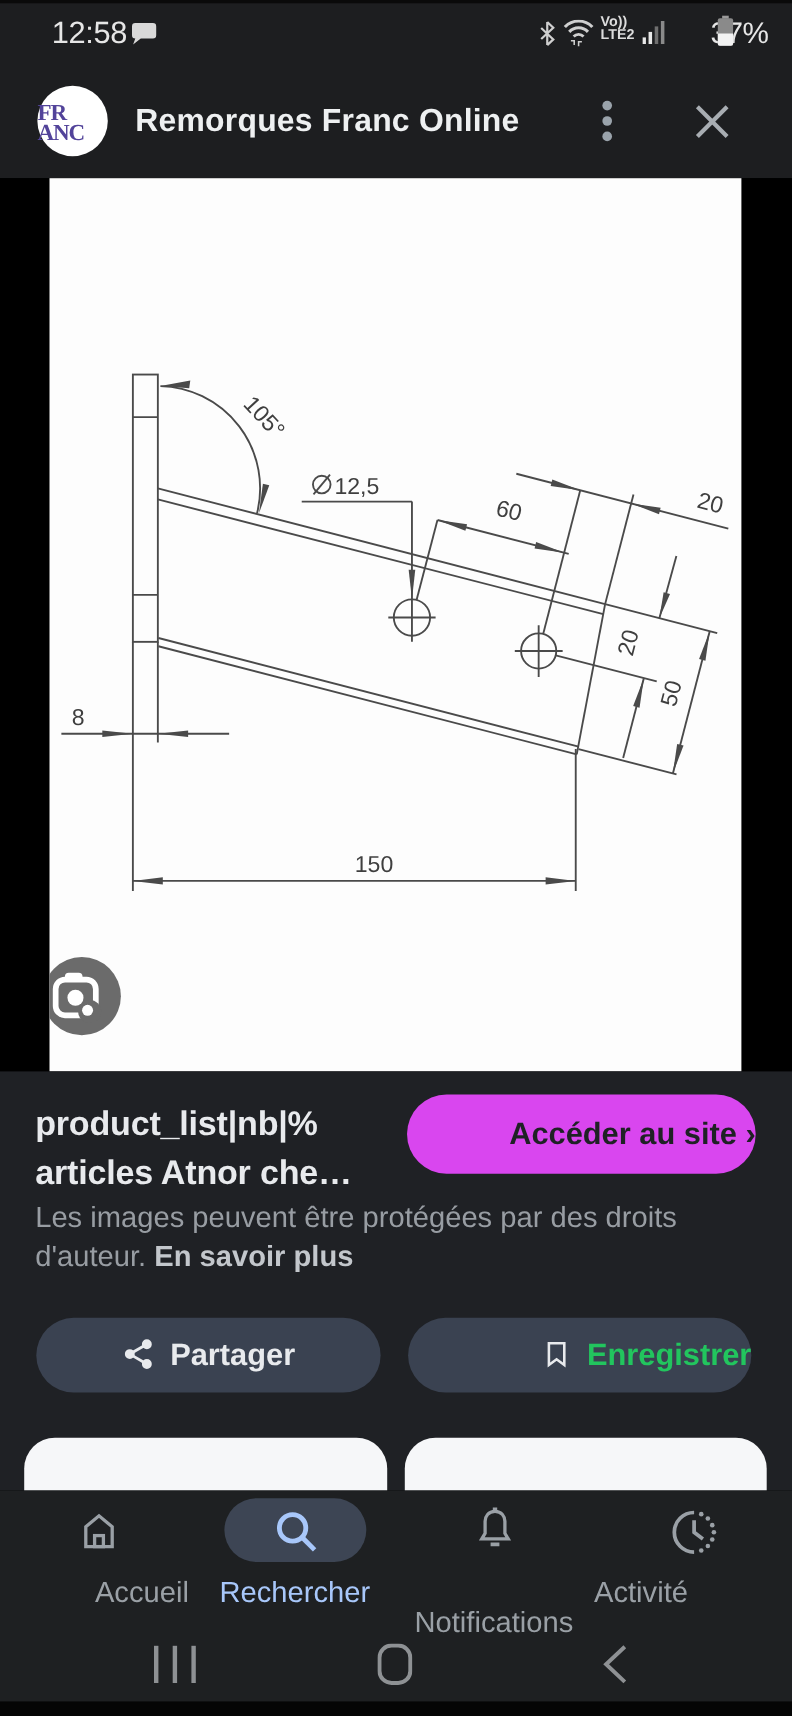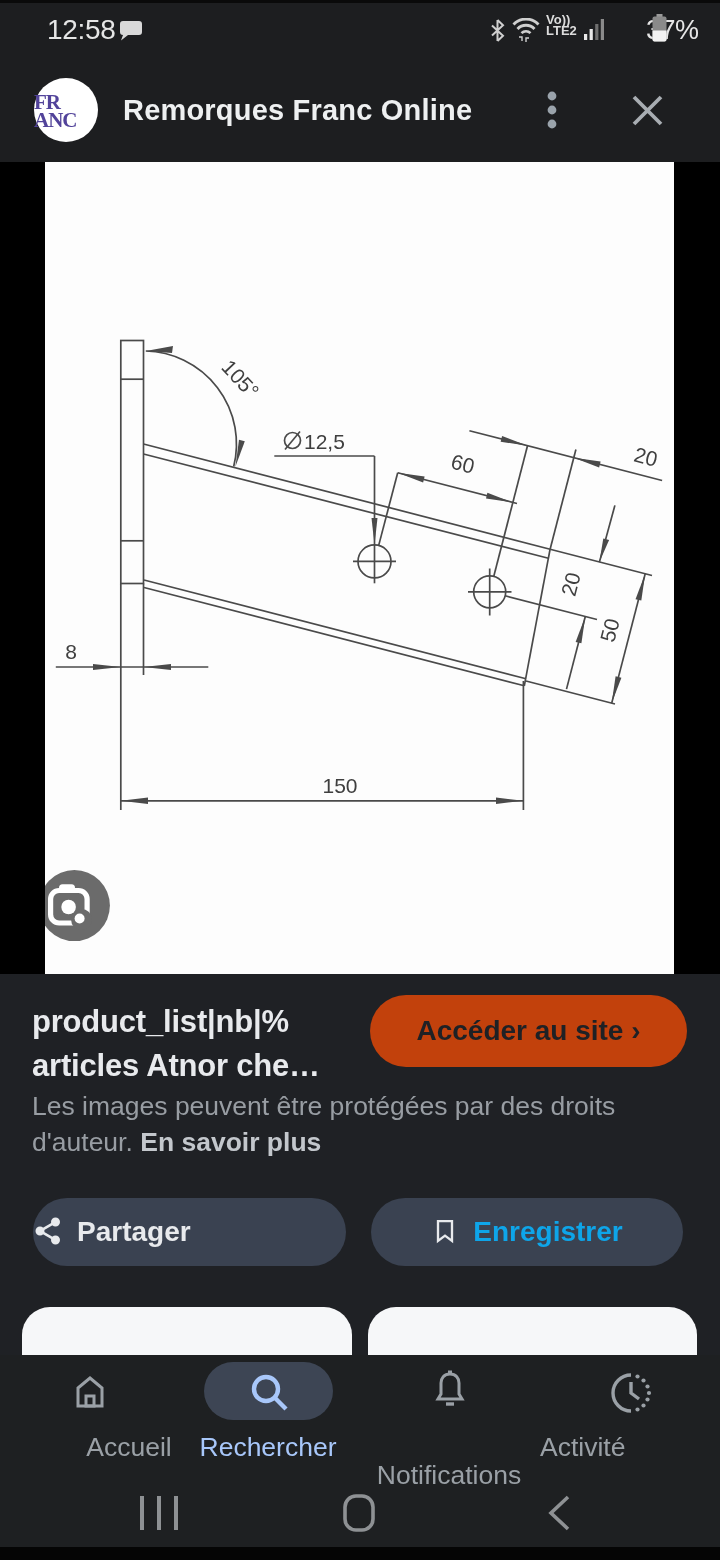--- a/index.html
+++ b/index.html
@@ -167,36 +167,36 @@
     <circle cx="23.6" cy="745" r="7.3" fill="#fff"></circle>
     <circle cx="34.6" cy="756.5" r="5" fill="#fff"></circle>
   </g>
 </svg>
 </div>
 
 <div class="abs" style="left:0;top:974px;width:720px;height:381px;background:#1f2125;"></div>
 
 <div class="abs" style="left:32px;top:1000px;color:#e8eaed;font-size:31px;font-weight:700;letter-spacing:-0.2px;line-height:44px;width:340px;">product_list|nb|%<br>articles Atnor che…</div>
 
-<div class="abs" style="left:370px;top:995px;width:317px;height:72px;border-radius:36px;background:#c2410c;color:#1f2125;font-size:28px;font-weight:500;text-align:center;line-height:72px;font-weight:600;">Accéder au site ›</div>
+<div class="abs" style="left:370px;top:995px;width:317px;height:72px;border-radius:36px;background:#d946ef;color:#1f2125;font-size:28px;font-weight:500;text-align:right;line-height:72px;font-weight:600;">Accéder au site ›</div>
 
 <div class="abs" style="left:32px;top:1088px;color:#989da3;font-size:26.5px;line-height:36px;">Les images peuvent être protégées par des droits<br>d'auteur. <span style="color:#c3c7cc;font-weight:700;">En savoir plus</span></div>
 
-<div class="abs" style="left:33px;top:1198px;width:313px;height:68px;border-radius:34px;background:#3a4251;color:#e8eaed;font-size:28px;font-weight:600;line-height:68px;">
+<div class="abs" style="left:33px;top:1198px;width:313px;height:68px;border-radius:34px;background:#3a4251;color:#e8eaed;font-size:28px;font-weight:600;text-align:center;line-height:68px;">
   <svg width="30" height="30" viewBox="0 0 30 30" style="vertical-align:-5px;margin-right:14px;">
       <g stroke="#e8eaed" stroke-width="2.6" fill="#e8eaed">
         <circle cx="22.5" cy="6" r="3.2"></circle>
         <circle cx="7" cy="15" r="3.2"></circle>
         <circle cx="22.5" cy="24" r="3.2"></circle>
         <line x1="9.8" y1="13.4" x2="19.7" y2="7.6"></line>
         <line x1="9.8" y1="16.6" x2="19.7" y2="22.4"></line>
       </g>
     </svg>Partager</div>
 
-<div class="abs" style="left:371px;top:1198px;width:312px;height:68px;border-radius:34px;background:#3a4251;color:#0ea5e9;font-size:28px;font-weight:600;text-align:center;line-height:68px;">
+<div class="abs" style="left:371px;top:1198px;width:312px;height:68px;border-radius:34px;background:#3a4251;color:#22c55e;font-size:28px;font-weight:600;text-align:right;line-height:68px;">
   <svg width="28" height="28" viewBox="0 0 24 24" style="vertical-align:-4px;margin-right:14px;">
       <path fill="none" stroke="#e8eaed" stroke-width="2" d="M6 3.5 h12 v17 l-6-4.5 -6 4.5 z"></path>
     </svg>Enregistrer</div>
 
 <div class="abs" style="left:22px;top:1307px;width:330px;height:48px;background:#f6f7f9;border-radius:28px 28px 0 0;"></div>
 <div class="abs" style="left:368px;top:1307px;width:329px;height:48px;background:#f6f7f9;border-radius:28px 28px 0 0;"></div>
 
 <div class="abs" style="left:0;top:1355px;width:720px;height:192px;background:#1e2022;"></div>
 
 <div class="abs" style="left:204px;top:1362px;width:129px;height:58px;border-radius:29px;background:#3d4554;"></div>

